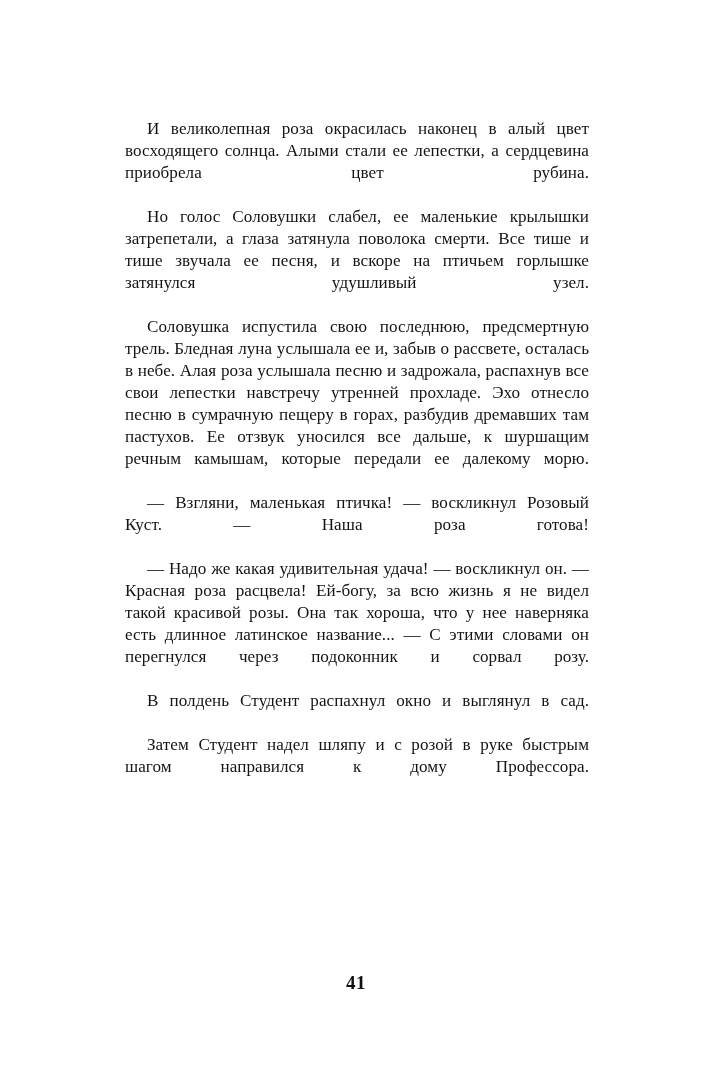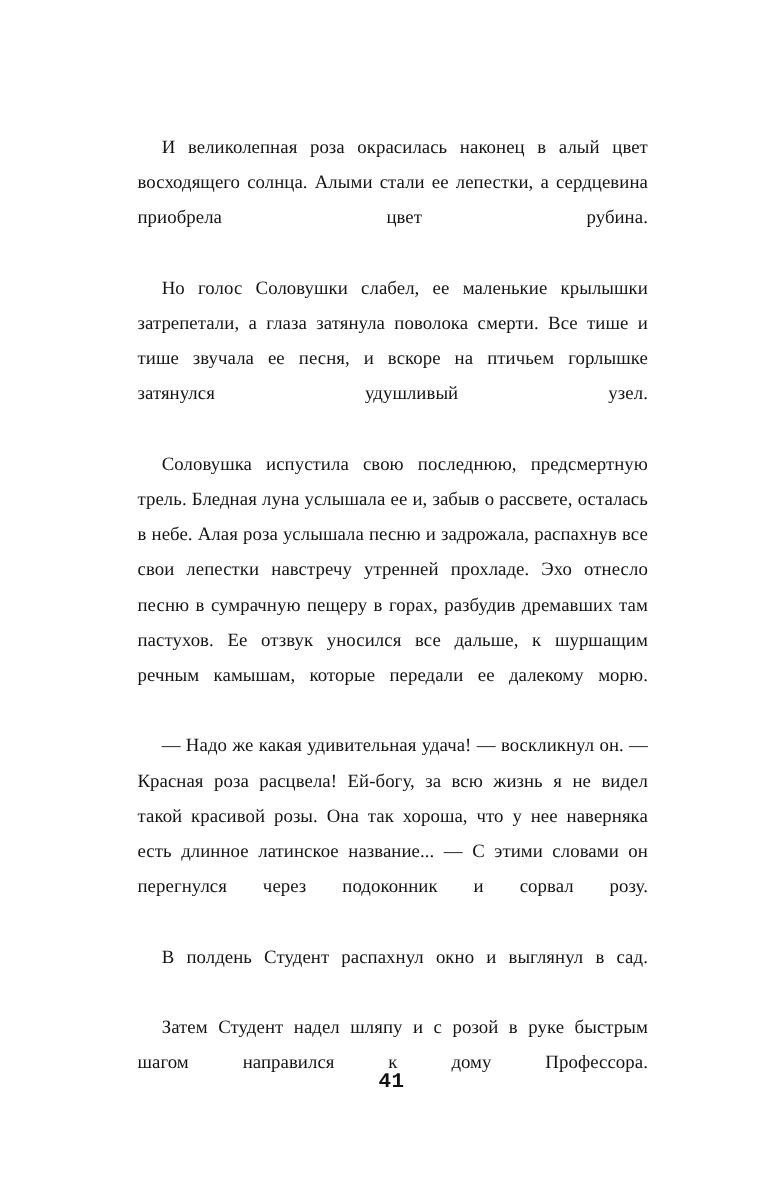--- a/index.html
+++ b/index.html
@@ -34,56 +34,57 @@
     width: 464px;
   }
 
   .para {
     margin: 0;
     padding: 0;
     text-indent: 22px;
     text-align: justify;
     text-justify: inter-word;
     font-size: 17.1px;
-    line-height: 32px;
+    line-height: 22px;
     letter-spacing: 0.05px;
     word-spacing: 0.2px;
     color: #141414;
     hyphens: manual;
   }
 
   
   .para::after {
     content: "";
     display: inline-block;
     width: 100%;
   }
 
   .page-number {
     position: absolute;
     left: 0;
     top: 972px;
     width: 712px;
     text-align: center;
-    font-family: Liberation Mono, monospace;
+    font-family: Liberation Serif, serif;
     font-size: 19px;
     font-weight: bold;
     color: #101010;
     letter-spacing: 0.4px;
   }
 </style>
 </head>
 <body>
 
 <div class="page">
 
   <div class="text-block">
     <p class="para">И великолепная роза окрасилась наконец в алый цвет восходящего солнца. Алыми стали ее лепестки, а сердцевина приобрела цвет рубина.</p>
     <p class="para">Но голос Соловушки слабел, ее маленькие крылышки затрепетали, а глаза затянула поволока смерти. Все тише и тише звучала ее песня, и вскоре на птичьем горлышке затянулся удушливый узел.</p>
     <p class="para">Соловушка испустила свою последнюю, предсмертную трель. Бледная луна услышала ее и, забыв о рассвете, осталась в небе. Алая роза услышала песню и задрожала, распахнув все свои лепестки навстречу утренней прохладе. Эхо отнесло песню в сумрачную пещеру в горах, разбудив дремавших там пастухов. Ее отзвук уносился все дальше, к шуршащим речным камышам, которые передали ее далекому морю.</p>
+    <p class="para">— Взгляни, маленькая птичка! — воскликнул Розовый Куст. — Наша роза готова!</p>
     <p class="para">— Надо же какая удивительная удача! — воскликнул он. — Красная роза расцвела! Ей-богу, за всю жизнь я не видел такой красивой розы. Она так хороша, что у нее наверняка есть длинное латинское название... — С этими словами он перегнулся через подоконник и сорвал розу.</p>
     <p class="para">В полдень Студент распахнул окно и выглянул в сад.</p>
     <p class="para">Затем Студент надел шляпу и с розой в руке быстрым шагом направился к дому Профессора.</p>
 
   </div>
 
   <div class="page-number">41</div>
 
 </div>
 

